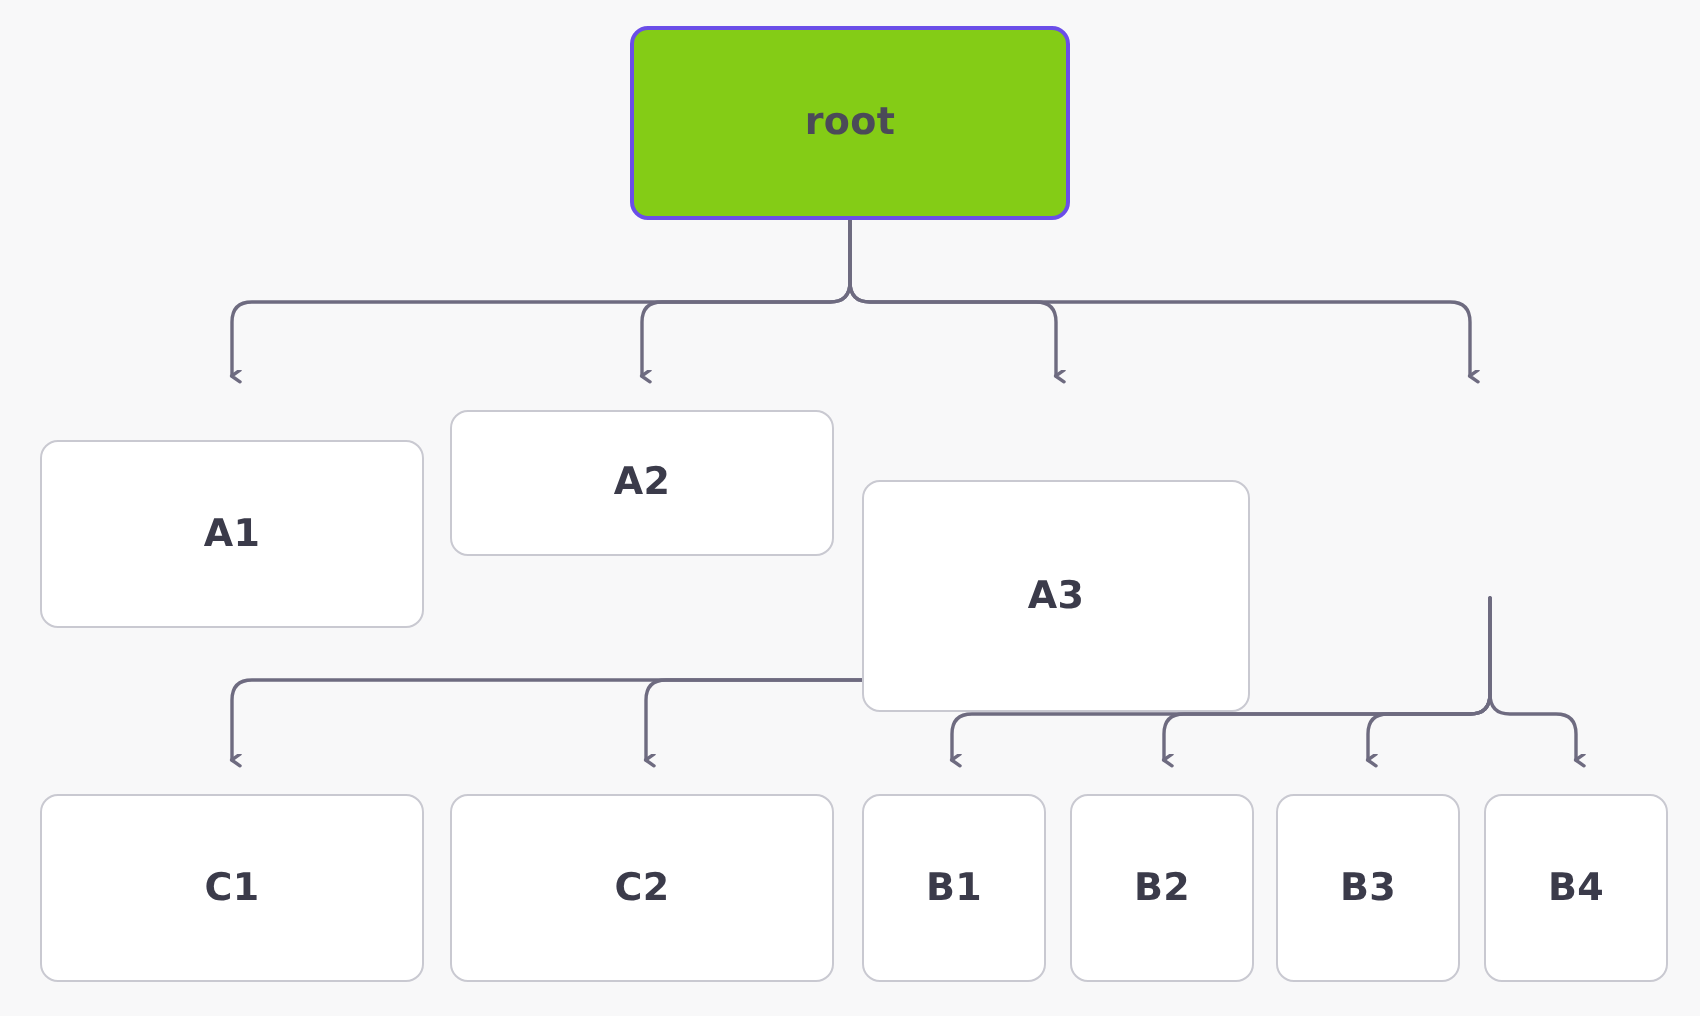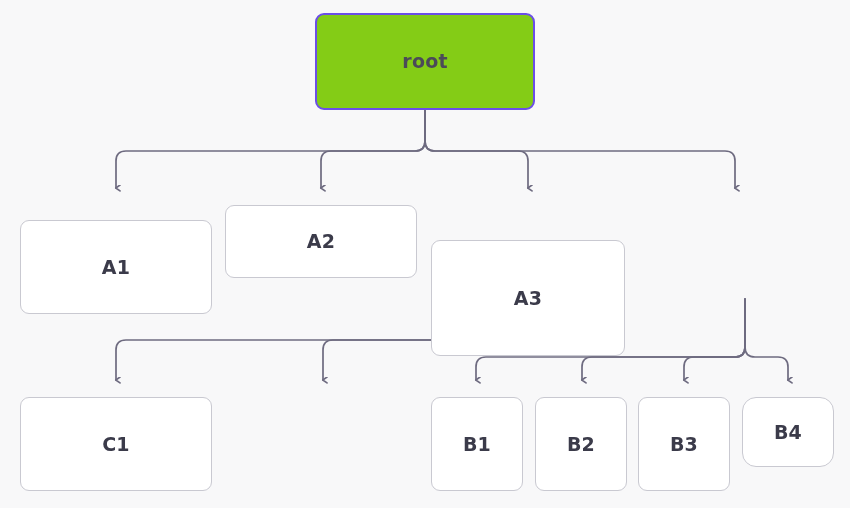--- a/index.html
+++ b/index.html
@@ -102,30 +102,33 @@
 
   <div class="node" style="left:431px;top:205px;width:194px;height:116px;margin-top:35px;">
     <span class="node-label">A3</span>
   </div>
 
 
   <div class="node" style="left:20px;top:397px;width:192px;height:94px;">
     <span class="node-label">C1</span>
   </div>
 
+  <div class="node" style="left:225px;top:397px;width:192px;height:94px;">
+    <span class="node-label">C2</span>
+  </div>
 
   <div class="node" style="left:431px;top:397px;width:92px;height:94px;">
     <span class="node-label">B1</span>
   </div>
 
   <div class="node" style="left:535px;top:397px;width:92px;height:94px;">
     <span class="node-label">B2</span>
   </div>
 
   <div class="node" style="left:638px;top:397px;width:92px;height:94px;">
     <span class="node-label">B3</span>
   </div>
 
-  <div class="node" style="left:742px;top:397px;width:92px;height:70px;border-radius:14px;">
+  <div class="node" style="left:742px;top:397px;width:92px;height:94px;">
     <span class="node-label">B4</span>
   </div>
 
 </div>
 
 </body></html>

